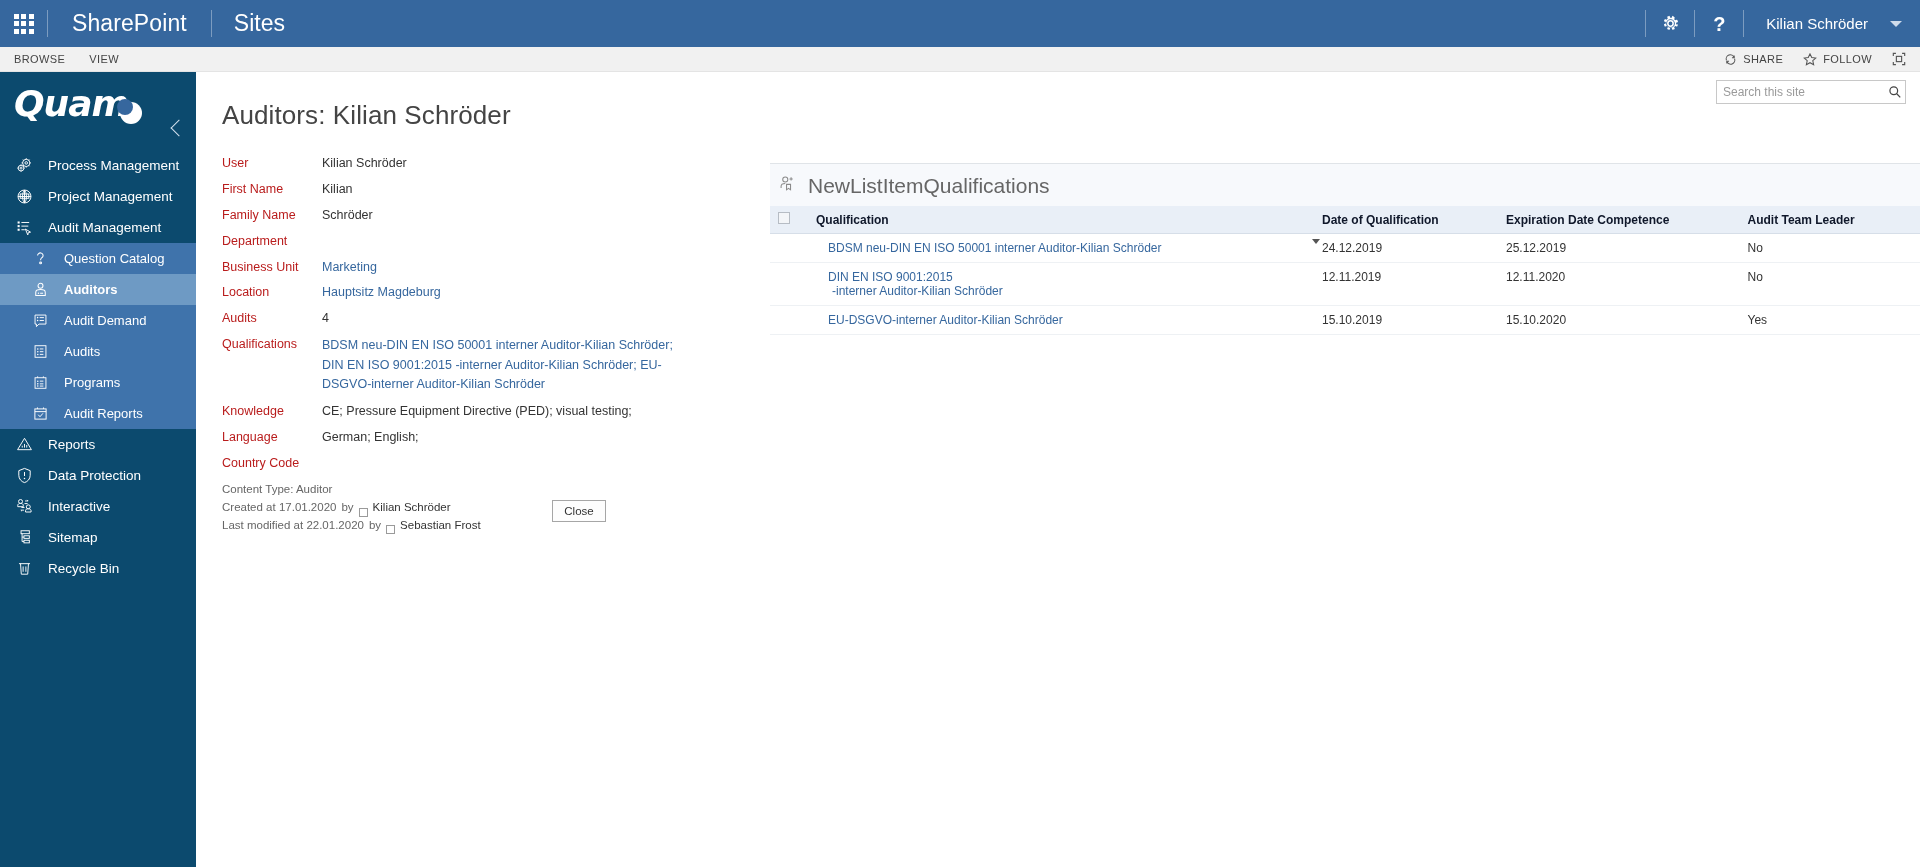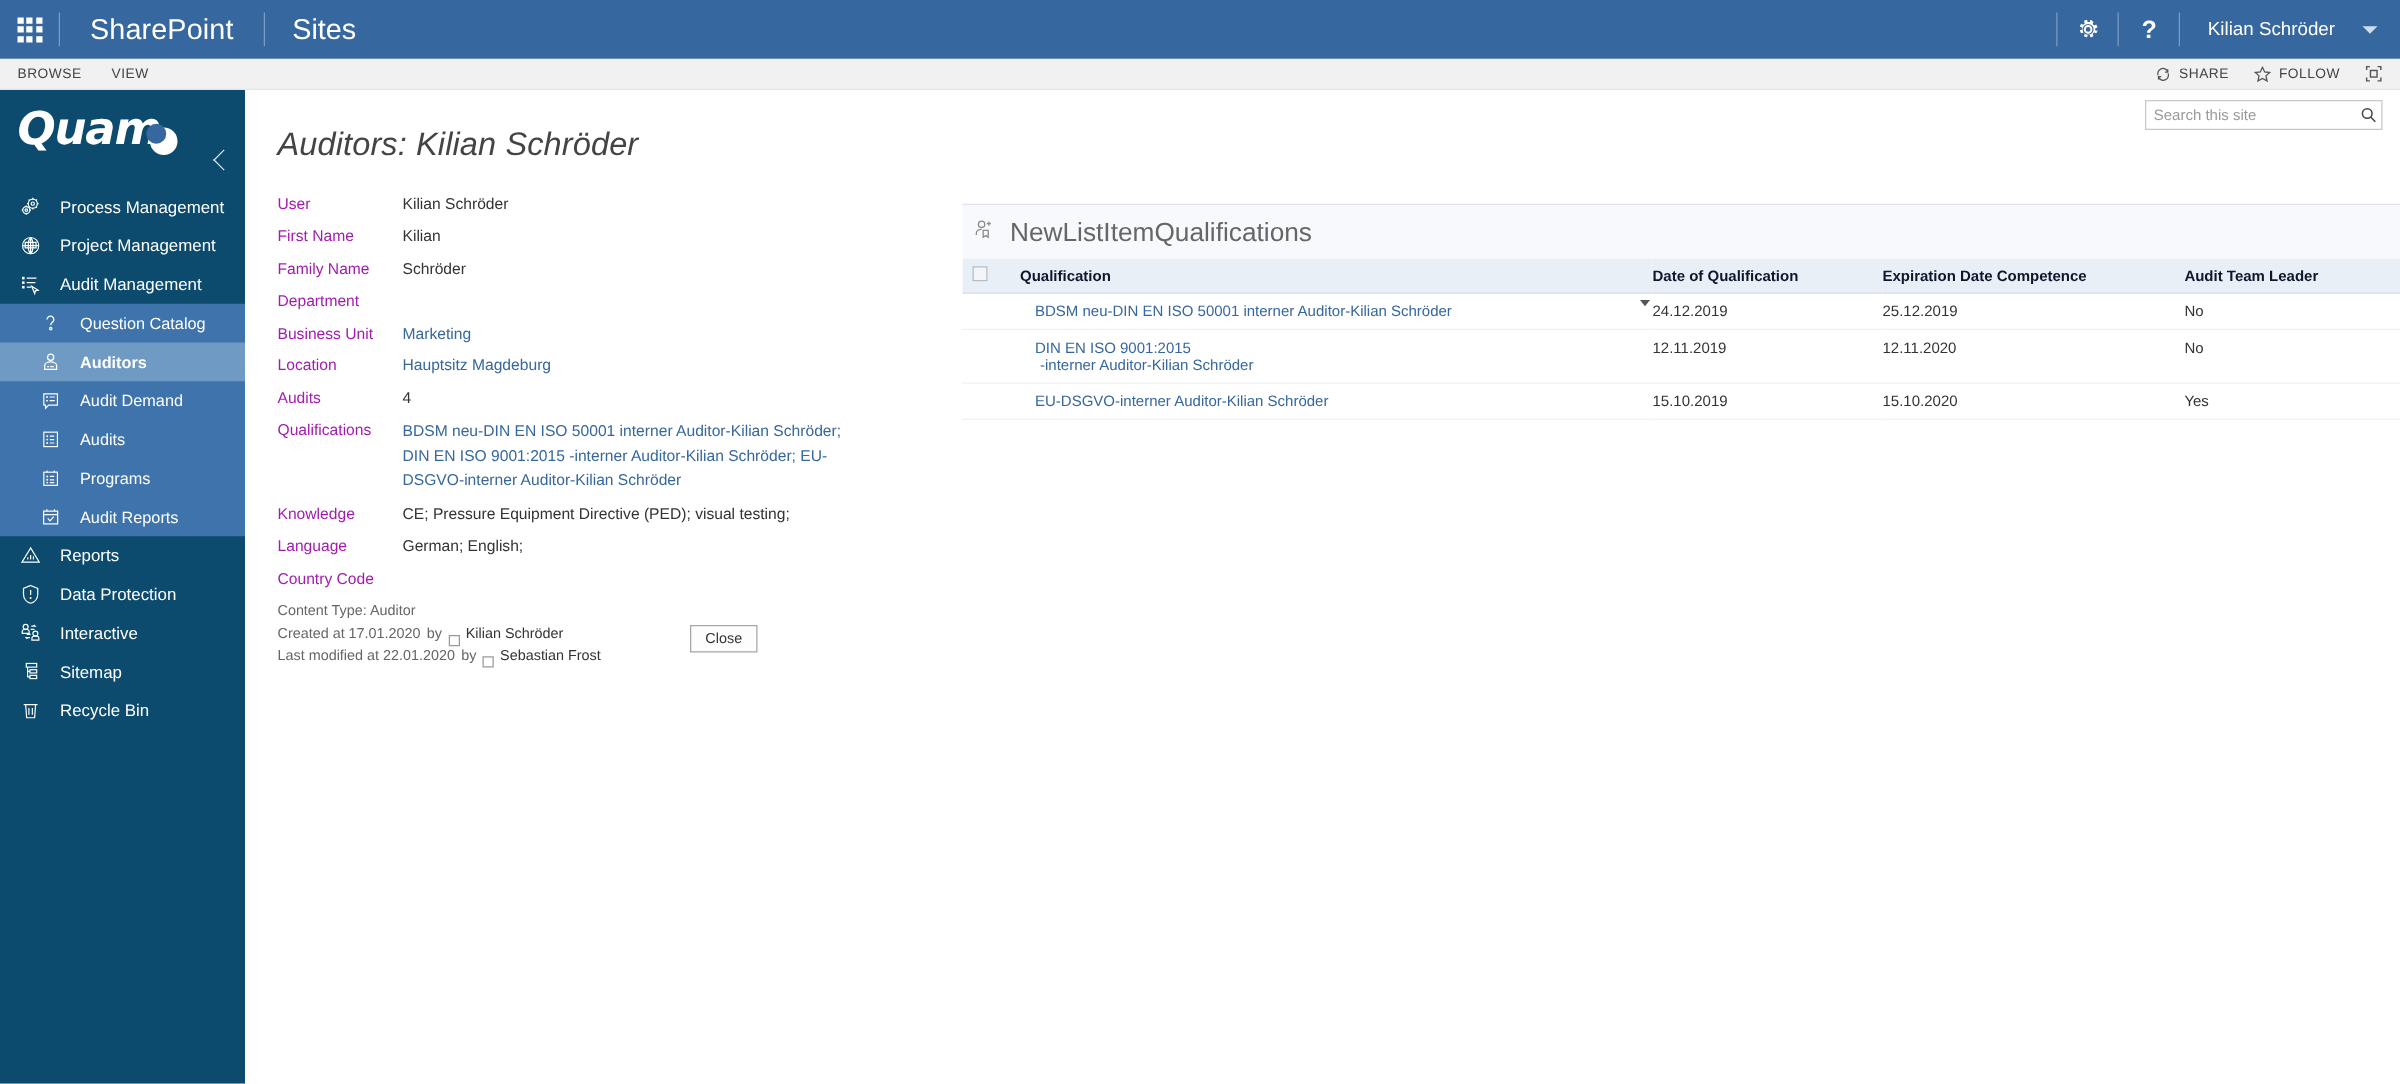--- a/index.html
+++ b/index.html
@@ -132,31 +132,31 @@
     font-family: "Liberation Sans", sans-serif; background: transparent;
   }
   .search-wrap input::placeholder { color: #9a9a9a; }
   .search-btn {
     width: 26px; height: 100%; display: flex;
     align-items: center; justify-content: center; cursor: pointer;
   }
 
   .page-title {
     font-size: 26px; font-weight: 300; color: #444;
-    padding: 28px 0 0 26px; letter-spacing: .1px; font-style: italic;
+    padding: 28px 0 0 26px; letter-spacing: .1px;
   }
 
   .content-cols { display: flex; align-items: flex-start; padding-left: 26px; }
 
   
   .form-col { width: 520px; flex: 0 0 520px; padding-top: 24px; }
   .frow { display: flex; margin-bottom: 9px; line-height: 1.35; }
   .flabel {
     width: 100px; flex: 0 0 100px;
-    font-size: 12.5px; color: #a21caf;
+    font-size: 12.5px; color: #b91c1c;
   }
   .fvalue { font-size: 12.5px; color: #333; max-width: 370px; }
   .fvalue.link, .flink { color: #36679e; cursor: pointer; }
   .fvalue.multiline { line-height: 1.55; }
 
   .meta {
     font-size: 11.5px; color: #666; line-height: 1.55;
   }
   .meta-row { display: flex; align-items: flex-end; gap: 5px; flex-wrap: wrap; }
   .presence {

